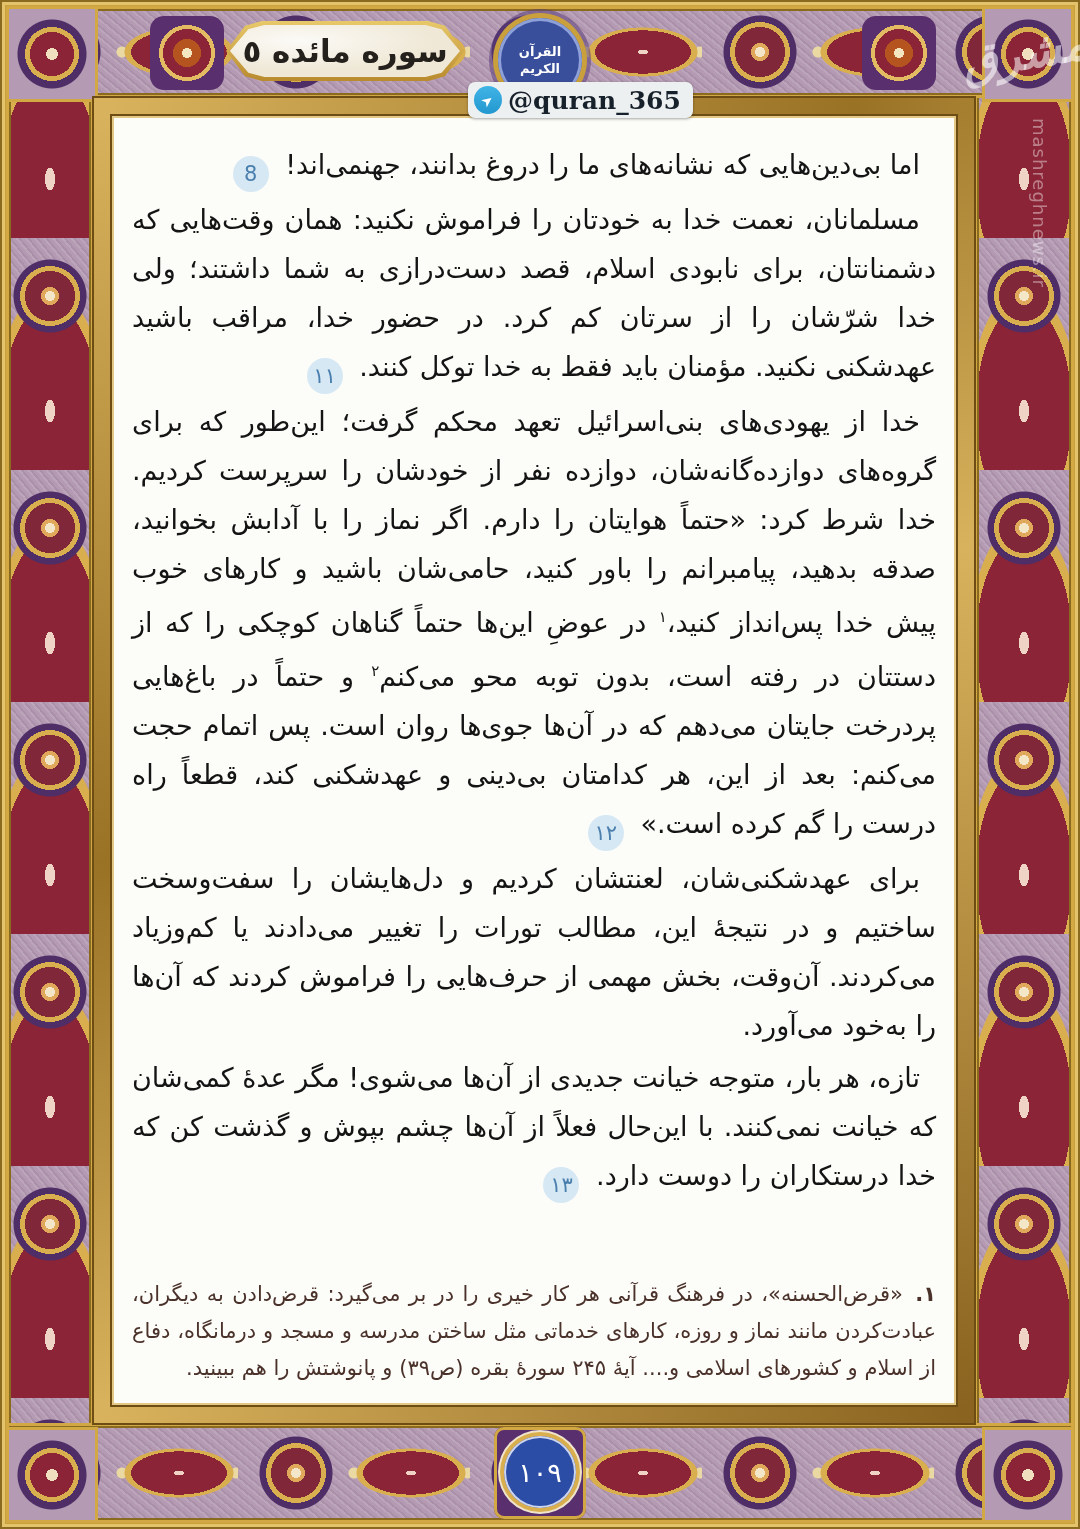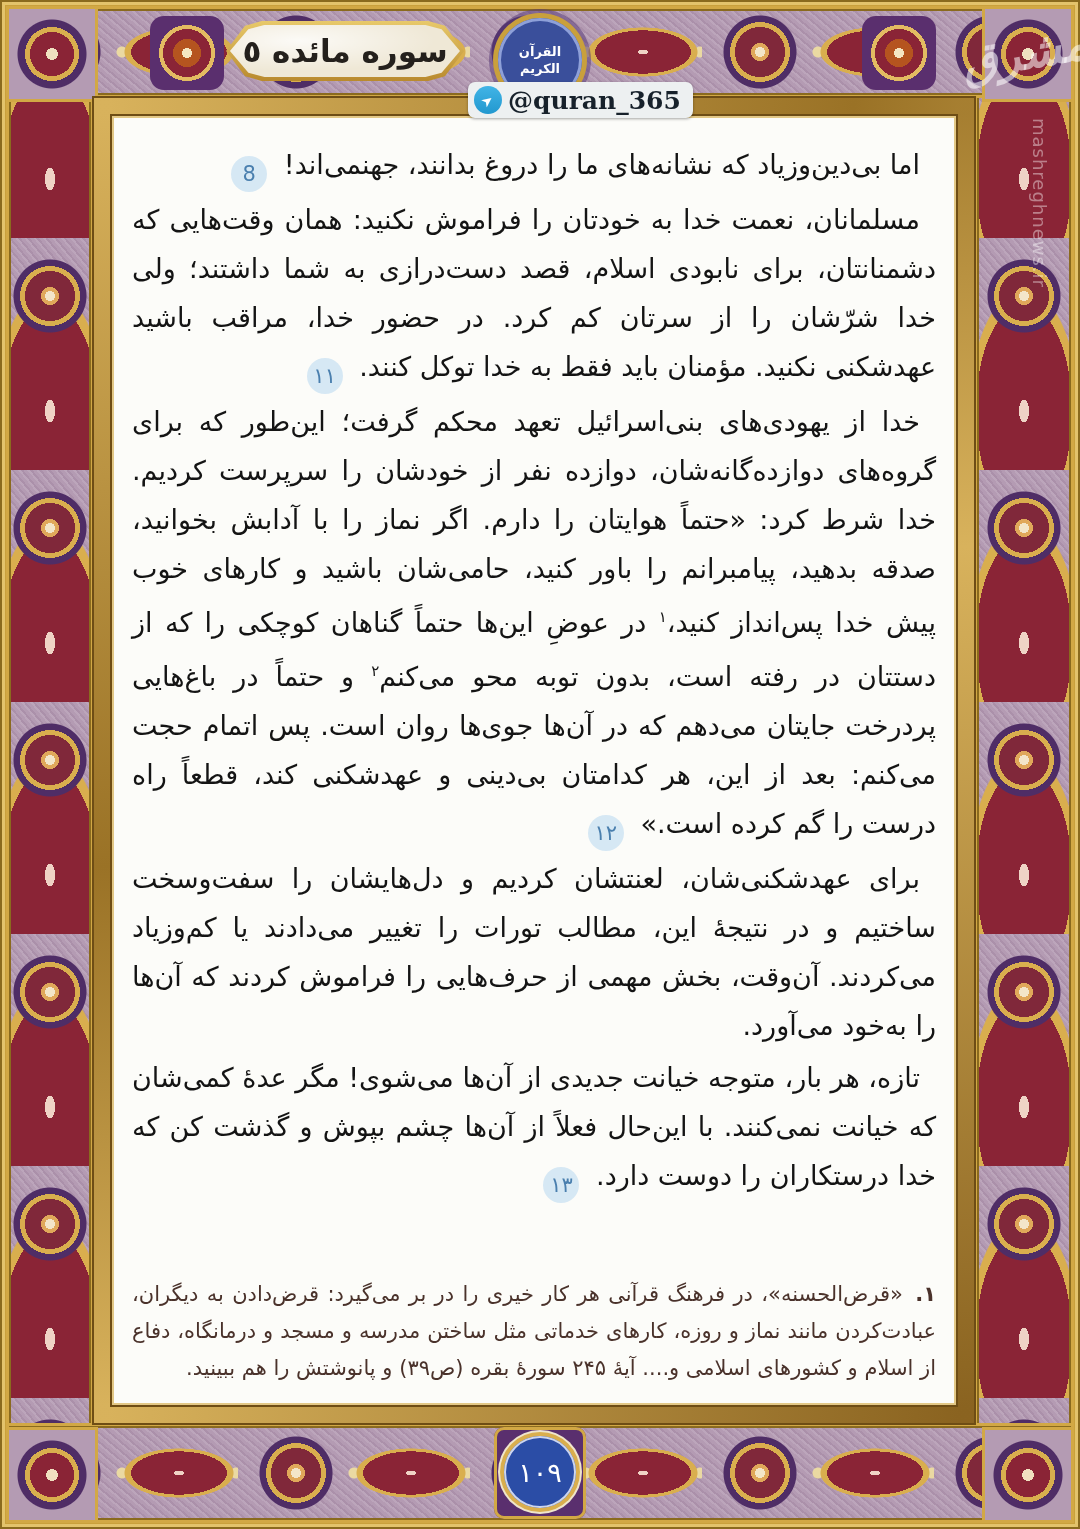--- a/index.html
+++ b/index.html
@@ -148,21 +148,21 @@
       </span>
     <span class="tg-handle">@quran_365</span>
   </div>
 
   <div class="wm-logo">مشرق</div>
   <div class="wm-site">mashreghnews.ir</div>
 
   <div class="content-wrap">
     <div class="content">
       <div class="main-text">
-          <p class="para"><span>اما بی‌دین‌وزیاد که نشانه‌های ما را دروغ بدانند، جهنمی‌اند! </span><span class="vnum">8</span></p>
+          <p class="para"><span>اما بی‌دین‌هایی که نشانه‌های ما را دروغ بدانند، جهنمی‌اند! </span><span class="vnum">8</span></p>
           <p class="para"><span>مسلمانان، نعمت خدا به خودتان را فراموش نکنید: همان وقت‌هایی که دشمنانتان، برای نابودی اسلام، قصد دست‌درازی به شما داشتند؛ ولی خدا شرّشان را از سرتان کم کرد. در حضور خدا، مراقب باشید عهدشکنی نکنید. مؤمنان باید فقط به خدا توکل کنند. </span><span class="vnum">۱۱</span></p>
           <p class="para"><span>خدا از یهودی‌های بنی‌اسرائیل تعهد محکم گرفت؛ این‌طور که برای گروه‌های دوازده‌گانه‌شان، دوازده نفر از خودشان را سرپرست کردیم. خدا شرط کرد: «حتماً هوایتان را دارم. اگر نماز را با آدابش بخوانید، صدقه بدهید، پیامبرانم را باور کنید، حامی‌شان باشید و کارهای خوب پیش خدا پس‌انداز کنید،</span><sup class="fnref">۱</sup><span> در عوضِ این‌ها حتماً گناهان کوچکی را که از دستتان در رفته است، بدون توبه محو می‌کنم</span><sup class="fnref">۲</sup><span> و حتماً در باغ‌هایی پردرخت جایتان می‌دهم که در آن‌ها جوی‌ها روان است. پس اتمام حجت می‌کنم: بعد از این، هر کدامتان بی‌دینی و عهدشکنی کند، قطعاً راه درست را گم کرده است.» </span><span class="vnum">۱۲</span></p>
           <p class="para"><span>برای عهدشکنی‌شان، لعنتشان کردیم و دل‌هایشان را سفت‌وسخت ساختیم و در نتیجهٔ این، مطالب تورات را تغییر می‌دادند یا کم‌وزیاد می‌کردند. آن‌وقت، بخش مهمی از حرف‌هایی را فراموش کردند که آن‌ها را به‌خود می‌آورد.</span></p>
           <p class="para"><span>تازه، هر بار، متوجه خیانت جدیدی از آن‌ها می‌شوی! مگر عدهٔ کمی‌شان که خیانت نمی‌کنند. با این‌حال فعلاً از آن‌ها چشم بپوش و گذشت کن که خدا درستکاران را دوست دارد. </span><span class="vnum">۱۳</span></p>
         </div>
       <div class="footnotes">
           <p class="fn"><span class="fn-marker">۱.</span><span> «قرض‌الحسنه»، در فرهنگ قرآنی هر کار خیری را در بر می‌گیرد: قرض‌دادن به دیگران، عبادت‌کردن مانند نماز و روزه، کارهای خدماتی مثل ساختن مدرسه و مسجد و درمانگاه، دفاع از اسلام و کشورهای اسلامی و.... آیهٔ ۲۴۵ سورهٔ بقره (ص۳۹) و پانوشتش را هم ببینید.</span></p>
         </div>
     </div>
   </div>

